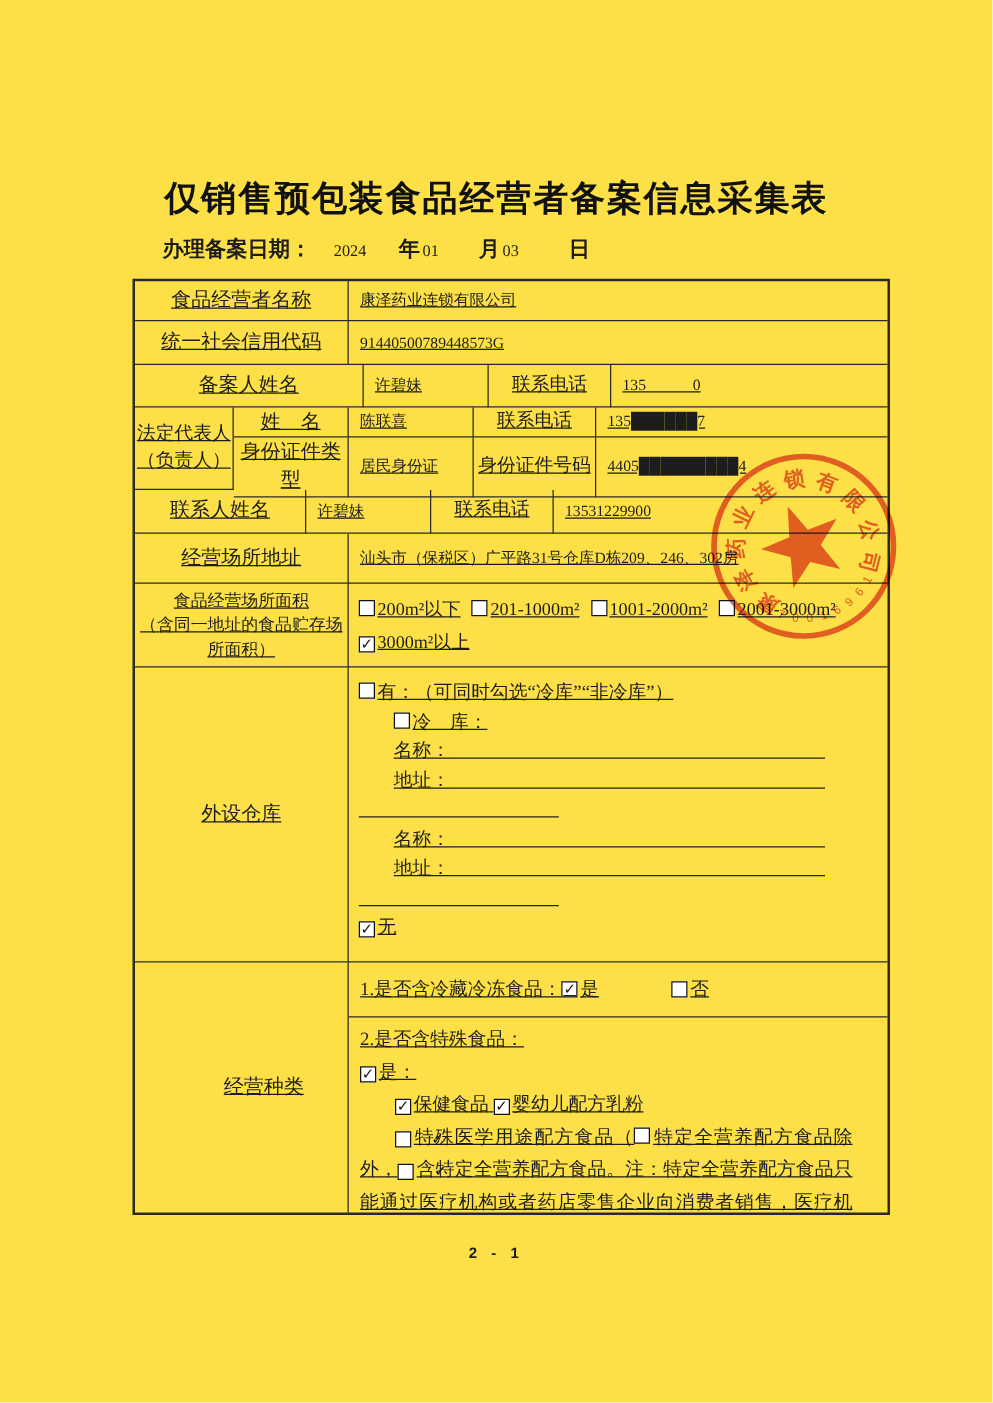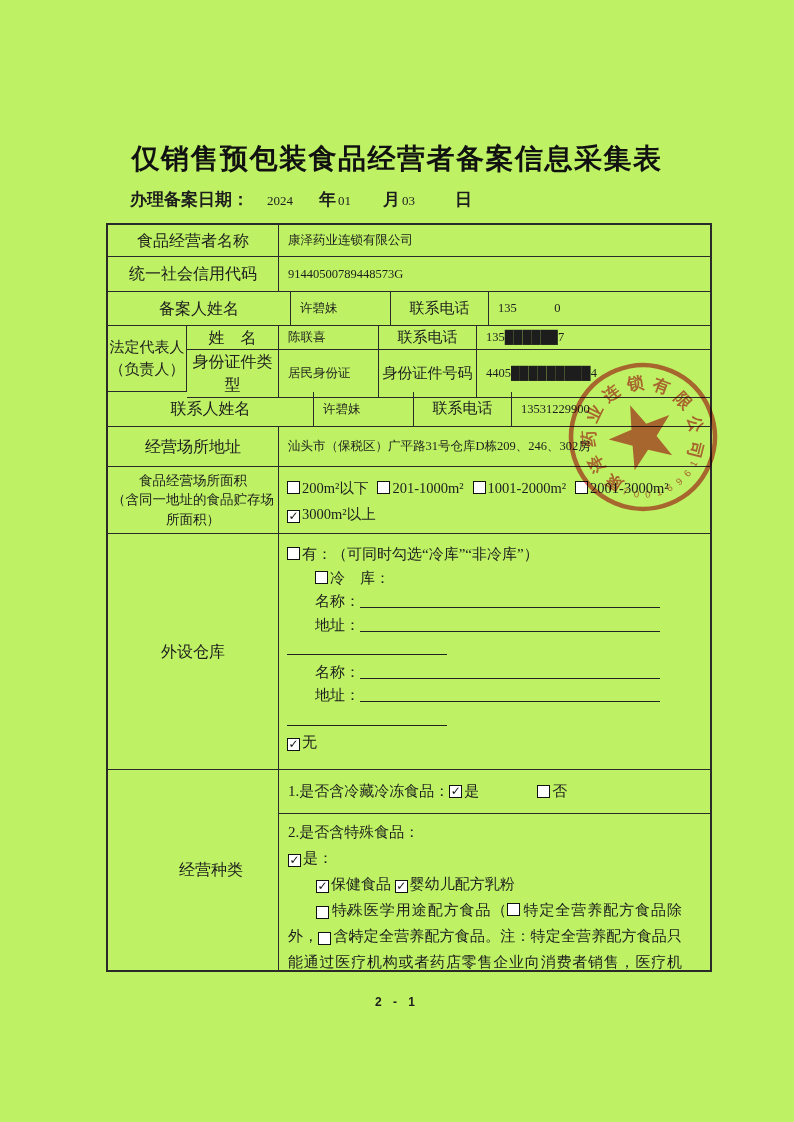--- a/index.html
+++ b/index.html
@@ -1,29 +1,29 @@
 <!DOCTYPE html>
 <html><head>
 <meta charset="utf-8">
 <style>
   * { margin:0; padding:0; box-sizing:border-box; }
   body { background:#ffffff; font-family:"Liberation Serif","DejaVu Serif",serif; color:#1d1d1d; }
-  .page { position:relative; width:794px; height:1122px; background:#bef264; overflow:hidden; }
+  .page { position:relative; width:794px; height:1122px; background:#fde047; overflow:hidden; }
 
   .title { position:absolute; top:140px; left:0; width:100%; text-align:center;
            font-family:"Liberation Sans","DejaVu Sans",sans-serif;
            font-size:28px; font-weight:bold; letter-spacing:1.5px; color:#111; }
   .dateline { position:absolute; top:188px; left:130px; font-size:17px; font-weight:600; white-space:nowrap; }
   .dateline .num { font-size:13px; font-weight:normal; font-family:"Liberation Serif",serif; }
   .dl-year { margin-left:18px; } .dl-yu { margin-left:26px; } .dl-mo { margin-left:2px; }
   .dl-mu { margin-left:32px; } .dl-da { margin-left:2px; } .dl-du { margin-left:40px; }
 
   .tbl { position:absolute; left:106px; top:223px; width:606px; border:2px solid #2a2a2a; background:transparent; }
   .trow { display:flex; width:100%; }
-  .cell { border-right:1.5px solid #2a2a2a; border-bottom:1.5px solid #2a2a2a; overflow:hidden; }
+  .cell { border-right:1.5px solid #2a2a2a; border-bottom:1.5px solid #2a2a2a; overflow:hidden;text-decoration:underline; }
   .trow .cell:last-child, .stack { border-right:none; }
   .stack { flex:1; display:flex; flex-direction:column; }
   .stack .trow { flex:1; }
   .lbl { display:flex; align-items:center; justify-content:center; text-align:center;
          font-size:16px; white-space:pre-line; line-height:1.45; }
   .lbl.sm { font-size:15px; }
   .lbl.xs { font-size:13.5px; }
   .val { display:flex; align-items:center; font-size:12.5px; padding-left:9px; }
   .wide { flex:1; }
   .noB { border-bottom:none !important;padding-left:36px; }
@@ -94,21 +94,21 @@
         <div class="trow">
           <div class="cell lbl sm" style="width:92px;font-size:16px">身份证件类型</div>
           <div class="cell val" style="width:100px">居民身份证</div>
           <div class="cell lbl sm" style="width:98px">身份证件号码</div>
           <div class="cell val wide">4405█████████4</div>
         </div>
       </div>
     </div>
 
     <div class="trow" style="height:35px">
-      <div class="cell lbl" style="width:206px">联系人姓名</div>
+      <div class="cell lbl" style="width:137px">联系人姓名</div>
       <div class="cell val" style="width:100px">许碧妹</div>
       <div class="cell lbl sm" style="width:98px">联系电话</div>
       <div class="cell val wide">13531229900</div>
     </div>
 
     <div class="trow" style="height:40px">
       <div class="cell lbl" style="width:171px">经营场所地址</div>
       <div class="cell val wide">汕头市（保税区）广平路31号仓库D栋209、246、302房</div>
     </div>
 

